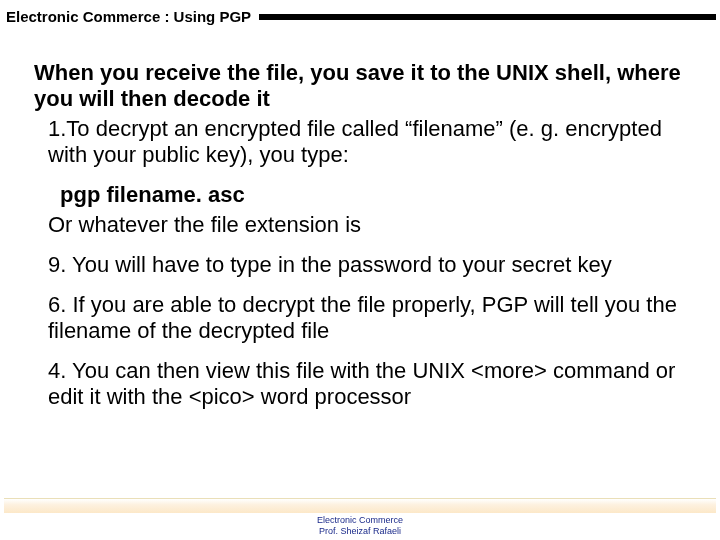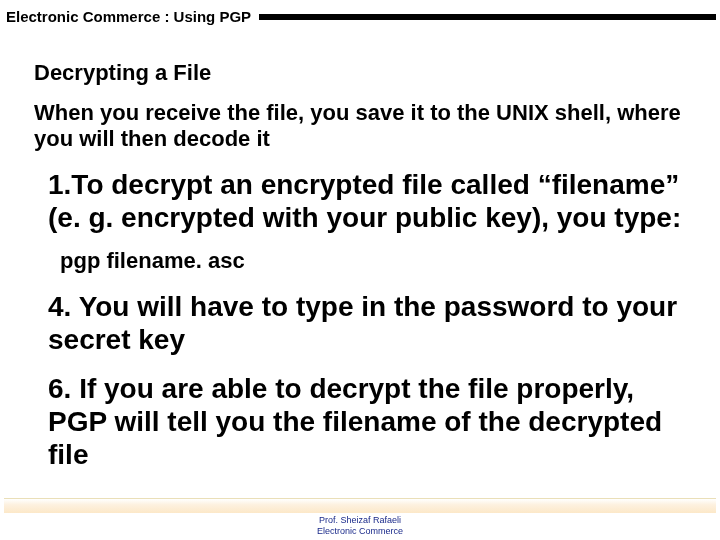--- a/index.html
+++ b/index.html
@@ -3,43 +3,44 @@
 <meta charset="utf-8">
 <style>
   html,body{margin:0;padding:0;width:720px;height:540px;background:#fff;font-family:Arial,Helvetica,sans-serif;color:#000;overflow:hidden}
   .slide{position:relative;width:720px;height:540px;box-sizing:border-box}
   .hdr-wrap{position:absolute;top:8px;left:6px;right:4px;display:flex;align-items:center}
   .hdr-title{font-weight:bold;font-size:15px;white-space:nowrap;padding-right:8px}
   .hdr-rule{flex:1;height:6px;background:#000}
   .body{position:absolute;top:60px;left:34px;right:30px}
   .h2{font-weight:bold;font-size:22px;margin-bottom:14px}
   .intro{font-weight:bold;font-size:22px;line-height:1.18;}
-  .step{font-weight:bold;font-size:28px;line-height:1.18;margin:16px 0 14px 14px}
+  .step{font-weight:normal;font-size:22px;line-height:1.18;margin:4px 0 14px 14px}
   .cmd{font-weight:bold;font-size:22px;line-height:1.18;margin:0 0 2px 26px}
   .footer{position:absolute;bottom:4px;left:0;right:0}
   .foot-rule{height:14px;background:linear-gradient(#fff,#fdf1e0 40%,#fce8c8);border-top:1px solid #eadfb8;margin:0 4px 2px 4px}
   .foot-txt{text-align:center;font-size:9px;color:#1a2a8a;line-height:1.15}
 </style>
 </head>
 <body>
 <div class="slide">
 
   <div class="hdr-wrap">
     <span class="hdr-title">Electronic Commerce :  Using PGP</span>
     <span class="hdr-rule"></span>
   </div>
 
   <div class="body">
-    <div class="h2">Decrypting a File</div>
     <div class="intro">When you receive the file, you save it to the UNIX shell, where you will then decode it</div>
     <div class="step">1.To decrypt an encrypted file called “filename” (e. g. encrypted with your public key), you type:</div>
     <div class="cmd">pgp filename. asc</div>
-    <div class="step">4. You will have to type in the password to your secret key</div>
+    <div class="step">Or whatever the file extension is</div>
+    <div class="step">9. You will have to type in the password to your secret key</div>
     <div class="step">6. If you are able to decrypt the file properly, PGP will tell you the filename of the decrypted file</div>
+    <div class="step">4. You can then view this file with the UNIX &lt;more&gt; command or edit it with the &lt;pico&gt; word processor</div>
   </div>
 
   <div class="footer">
     <div class="foot-rule"></div>
+    <div class="foot-txt">Electronic Commerce</div>
     <div class="foot-txt">Prof. Sheizaf Rafaeli</div>
-    <div class="foot-txt">Electronic Commerce</div>
   </div>
 
 </div>
 
 </body></html>

